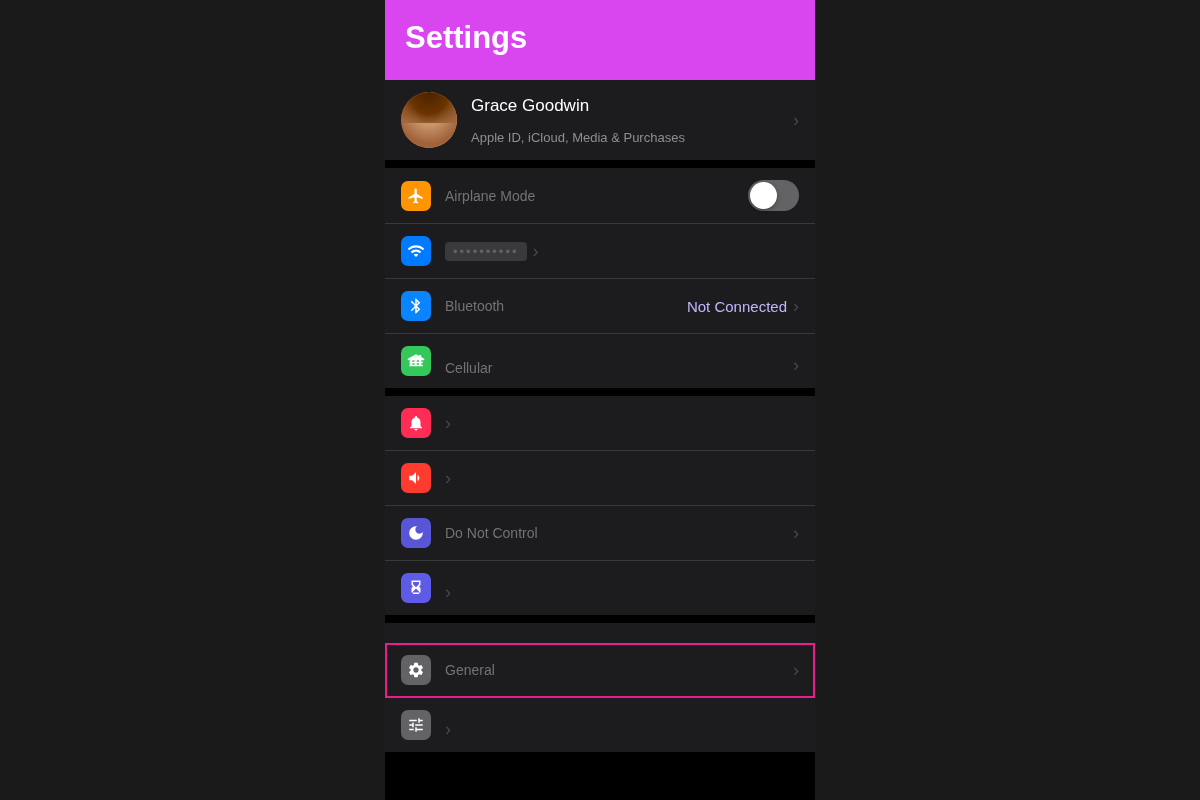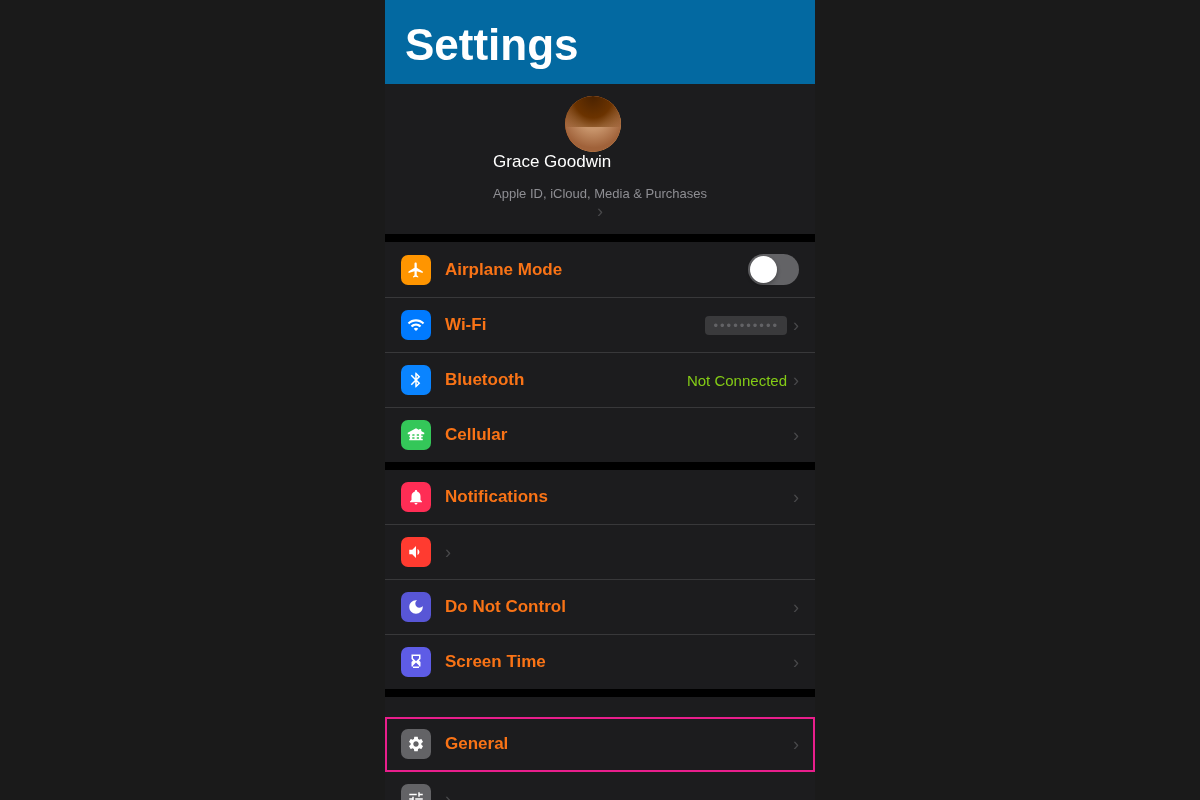--- a/index.html
+++ b/index.html
@@ -16,33 +16,32 @@
       width: 430px;
       background: #000;
       border-radius: 0;
       overflow: hidden;
       height: 800px;
       display: flex;
       flex-direction: column;
     }
     .settings-title {
       color: #fff;
-      font-size: 44px;
+      font-size: 31px;
       font-weight: 700;
-      padding: 20px 20px 14px 20px;
-      background: #0369a1;
+      padding: 20px 20px 24px 20px;
+      background: #d946ef;
     }
     .profile-section {
       background: #1c1c1e;
       margin: 0 0 8px 0;
       padding: 12px 16px;
       display: flex;
       align-items: center;
       cursor: pointer;
-      flex-direction: column;
     }
     .avatar {
       width: 56px;
       height: 56px;
       border-radius: 50%;
       background: linear-gradient(135deg, #8B4513 0%, #D2691E 40%, #F4A460 70%, #CD853F 100%);
       margin-right: 14px;
       flex-shrink: 0;
       overflow: hidden;
       position: relative;
@@ -86,45 +85,45 @@
     .settings-row {
       display: flex;
       align-items: center;
       padding: 12px 16px;
       border-bottom: 0.5px solid #38383a;
       cursor: pointer;
       min-height: 52px;
     }
     .settings-row:last-child {
       border-bottom: none;
+      align-items: flex-end;
     }
     .icon-wrapper {
       width: 30px;
       height: 30px;
       border-radius: 7px;
       display: flex;
       align-items: center;
       justify-content: center;
       margin-right: 14px;
       flex-shrink: 0;
       font-size: 16px;
     }
     .icon-orange { background: #ff9500; }
     .icon-blue { background: #007aff; }
     .icon-blue-dark { background: #0a84ff; }
     .icon-green { background: #34c759; }
 
     .row-label {
       flex: 1;
-      color: #f97316;
-      font-size: 17px;
-      font-weight: bold;
+      color: #737373;
+      font-size: 14px;
     }
     .row-value {
-      color: #84cc16;
+      color: #c4b5fd;
       font-size: 15px;
       margin-right: 6px;
     }
     .row-value-wifi {
       color: #636366;
       font-size: 13px;
       margin-right: 6px;
       background: #3a3a3c;
       padding: 2px 8px;
       border-radius: 4px;
@@ -206,21 +205,20 @@
     </div>
 
     <div class="settings-row">
       <div class="icon-wrapper icon-blue">
         <span class="icon-svg">
           <svg viewBox="0 0 24 24" fill="white">
             <path d="M1 9l2 2c4.97-4.97 13.03-4.97 18 0l2-2C16.93 2.93 7.08 2.93 1 9zm8 8l3 3 3-3c-1.65-1.66-4.34-1.66-6 0zm-4-4l2 2c2.76-2.76 7.24-2.76 10 0l2-2C15.14 9.14 8.87 9.14 5 13z"></path>
           </svg>
         </span>
       </div>
-      <span class="row-label">Wi-Fi</span>
       <span class="row-value-wifi">••••••••••</span>
       <span class="chevron">›</span>
     </div>
 
     <div class="settings-row">
       <div class="icon-wrapper icon-blue-dark">
         <span class="icon-svg">
           <svg viewBox="0 0 24 24" fill="white">
             <path d="M17.71 7.71L12 2h-1v7.59L6.41 5 5 6.41 10.59 12 5 17.59 6.41 19 11 14.41V22h1l5.71-5.71-4.3-4.29 4.3-4.29zM13 5.83l1.88 1.88L13 9.59V5.83zm1.88 10.46L13 18.17v-3.76l1.88 1.88z"></path>
           </svg>
@@ -250,21 +248,20 @@
   <div class="section-group">
 
     <div class="settings-row">
       <div class="icon-wrapper" style="background:#ff2d55;">
         <span class="icon-svg">
           <svg viewBox="0 0 24 24" fill="white">
             <path d="M12 22c1.1 0 2-.9 2-2h-4c0 1.1.9 2 2 2zm6-6v-5c0-3.07-1.64-5.64-4.5-6.32V4c0-.83-.67-1.5-1.5-1.5s-1.5.67-1.5 1.5v.68C7.63 5.36 6 7.92 6 11v5l-2 2v1h16v-1l-2-2z"></path>
           </svg>
         </span>
       </div>
-      <span class="row-label">Notifications</span>
       <span class="chevron">›</span>
     </div>
 
     <div class="settings-row">
       <div class="icon-wrapper" style="background:#ff3b30;">
         <span class="icon-svg">
           <svg viewBox="0 0 24 24" fill="white">
             <path d="M3 9v6h4l5 5V4L7 9H3zm13.5 3c0-1.77-1.02-3.29-2.5-4.03v8.05c1.48-.73 2.5-2.25 2.5-4.02z"></path>
           </svg>
         </span>
@@ -285,21 +282,20 @@
     </div>
 
     <div class="settings-row">
       <div class="icon-wrapper" style="background:#5e5ce6;">
         <span class="icon-svg">
           <svg viewBox="0 0 24 24" fill="white">
             <path d="M6 2v6l2 2-2 2v6h12v-6l-2-2 2-2V2H6zm10 14.5V20H8v-3.5l4-4 4 4zM12 11l-4-4V4h8v3l-4 4z"></path>
           </svg>
         </span>
       </div>
-      <span class="row-label">Screen Time</span>
       <span class="chevron">›</span>
     </div>
   </div>
 
   <div class="section-group">
 
     <div class="settings-row general-row">
       <div class="icon-wrapper" style="background:#636366;">
         <span class="icon-svg">
           <svg viewBox="0 0 24 24" fill="white">

